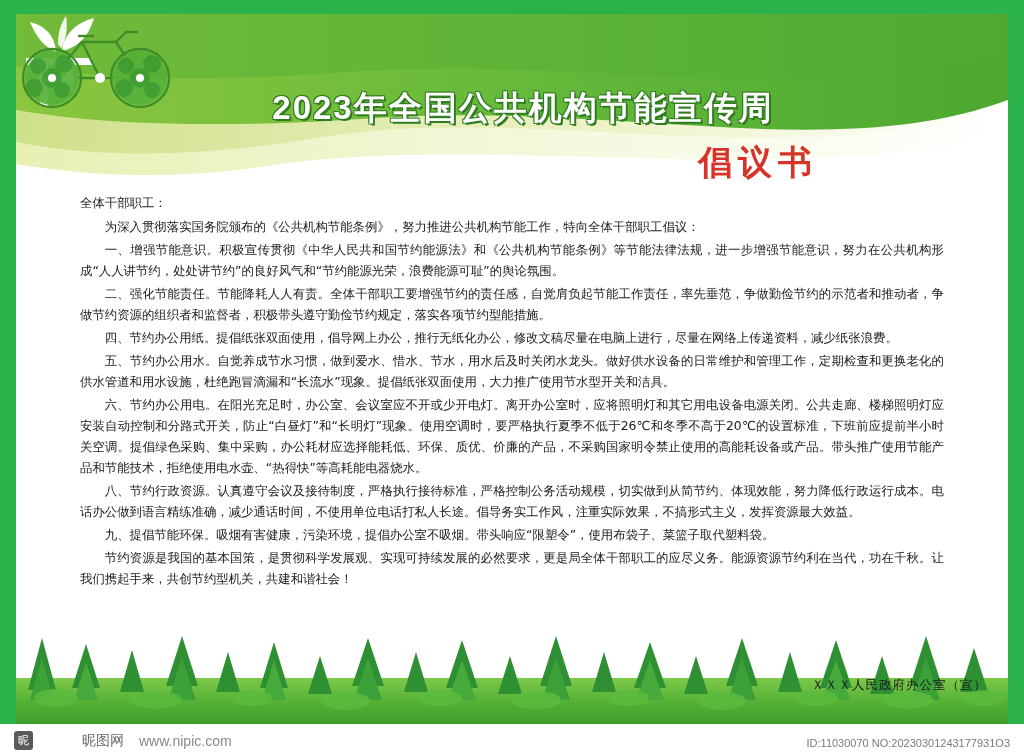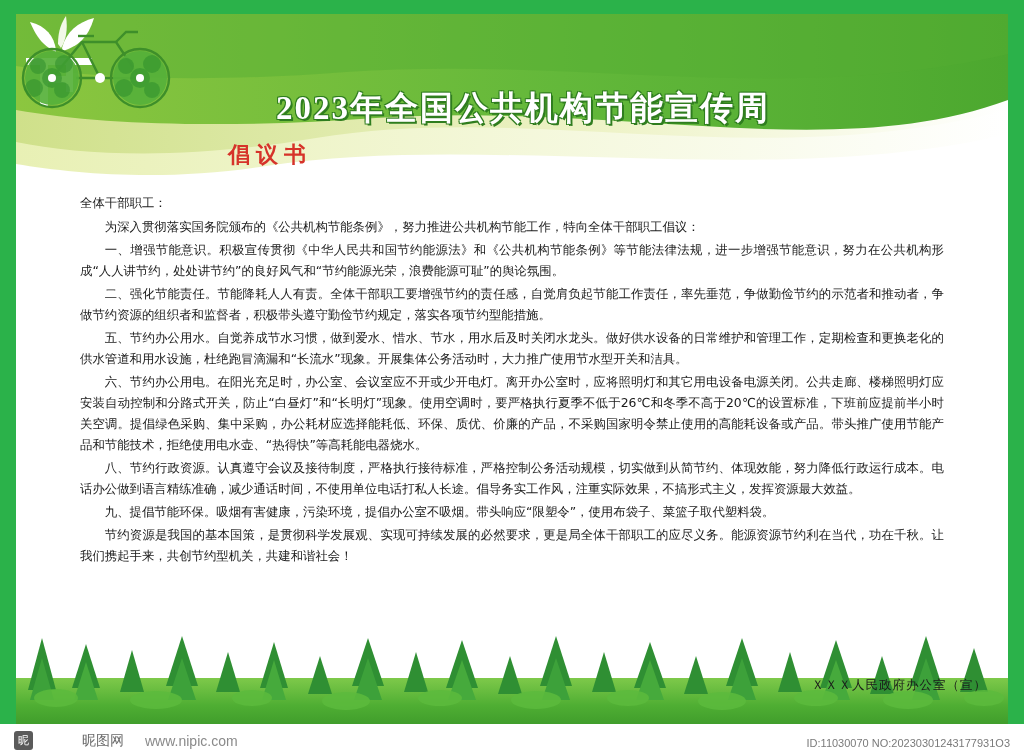--- a/index.html
+++ b/index.html
@@ -57,30 +57,30 @@
     position: absolute;
     left: 212px;
     top: 72px;
     width: 590px;
     text-align: center;
     font-size: 33px;
     font-weight: bold;
     letter-spacing: 2px;
     color: #ffffff;
     text-shadow: 2px 2px 0 #2f7d1f, -1px -1px 0 #2f7d1f, 1px -1px 0 #2f7d1f, -1px 1px 0 #2f7d1f;
-    font-family: Liberation Serif, serif;
+    font-family: Liberation Sans, sans-serif;
     white-space: nowrap;
   }
   .title-sub {
     position: absolute;
     left: 212px;
     top: 126px;
     width: 590px;
-    text-align: left;
-    font-size: 22px;
+    text-align: right;
+    font-size: 34px;
     font-weight: bold;
     letter-spacing: 6px;
     color: #d6332a;
     font-family: "DejaVu Sans", "Liberation Sans", sans-serif;
     white-space: nowrap;
   }
   .bike {
     position: absolute;
     right: 46px;
     top: 60px;
@@ -178,21 +178,21 @@
   }
   .wm-name {
     font-size: 14px;
     color: #6b6b6b;
     font-family: "DejaVu Sans", "Liberation Sans", sans-serif;
     padding-left: 44px;
   }
   .wm-url {
     font-size: 14px;
     color: #8a8a8a;
-    margin-left: 16px;
+    margin-left: 10px;
     font-family: "Liberation Sans", sans-serif;
   }
   .wm-id {
     position: absolute;
     right: 14px;
     bottom: 5px;
     font-size: 11px;
     color: #7a7a7a;
     font-family: "Liberation Sans", sans-serif;
   }
@@ -274,21 +274,22 @@
           <circle cx="84" cy="64" r="5"></circle>
         </g>
       </svg>
     </div>
 
     <div class="content">
       <p class="salute">全体干部职工：</p>
       <p class="indent">为深入贯彻落实国务院颁布的《公共机构节能条例》，努力推进公共机构节能工作，特向全体干部职工倡议：</p>
       <p class="indent">一、增强节能意识。积极宣传贯彻《中华人民共和国节约能源法》和《公共机构节能条例》等节能法律法规，进一步增强节能意识，努力在公共机构形成“人人讲节约，处处讲节约”的良好风气和“节约能源光荣，浪费能源可耻”的舆论氛围。</p>
       <p class="indent">二、强化节能责任。节能降耗人人有责。全体干部职工要增强节约的责任感，自觉肩负起节能工作责任，率先垂范，争做勤俭节约的示范者和推动者，争做节约资源的组织者和监督者，积极带头遵守勤俭节约规定，落实各项节约型能措施。</p>
-      <p class="indent">五、节约办公用水。自觉养成节水习惯，做到爱水、惜水、节水，用水后及时关闭水龙头。做好供水设备的日常维护和管理工作，定期检查和更换老化的供水管道和用水设施，杜绝跑冒滴漏和“长流水”现象。开展集体公务活动时，大力推广使用节水型开关和洁具。</p>
+      <p class="indent">四、节约办公用纸。提倡纸张双面使用，倡导网上办公，推行无纸化办公，修改文稿尽量在电脑上进行，尽量在网络上传递资料，减少纸张浪费。</p>
+      <p class="indent">五、节约办公用水。自觉养成节水习惯，做到爱水、惜水、节水，用水后及时关闭水龙头。做好供水设备的日常维护和管理工作，定期检查和更换老化的供水管道和用水设施，杜绝跑冒滴漏和“长流水”现象。提倡纸张双面使用，大力推广使用节水型开关和洁具。</p>
       <p class="indent">六、节约办公用电。在阳光充足时，办公室、会议室应不开或少开电灯。离开办公室时，应将照明灯和其它用电设备电源关闭。公共走廊、楼梯照明灯应安装自动控制和分路式开关，防止“白昼灯”和“长明灯”现象。使用空调时，要严格执行夏季不低于26℃和冬季不高于20℃的设置标准，下班前应提前半小时关空调。提倡绿色采购、集中采购，办公耗材应选择能耗低、环保、质优、价廉的产品，不采购国家明令禁止使用的高能耗设备或产品。带头推广使用节能产品和节能技术，拒绝使用电水壶、“热得快”等高耗能电器烧水。</p>
       <p class="indent">八、节约行政资源。认真遵守会议及接待制度，严格执行接待标准，严格控制公务活动规模，切实做到从简节约、体现效能，努力降低行政运行成本。电话办公做到语言精练准确，减少通话时间，不使用单位电话打私人长途。倡导务实工作风，注重实际效果，不搞形式主义，发挥资源最大效益。</p>
       <p class="indent">九、提倡节能环保。吸烟有害健康，污染环境，提倡办公室不吸烟。带头响应“限塑令”，使用布袋子、菜篮子取代塑料袋。</p>
       <p class="indent">节约资源是我国的基本国策，是贯彻科学发展观、实现可持续发展的必然要求，更是局全体干部职工的应尽义务。能源资源节约利在当代，功在千秋。让我们携起手来，共创节约型机关，共建和谐社会！</p>
     </div>
 
     <div class="scene">
       <div class="sky"></div>
       <div class="grass"></div>
       <svg class="trees" width="992" height="100" viewBox="0 0 992 100">

